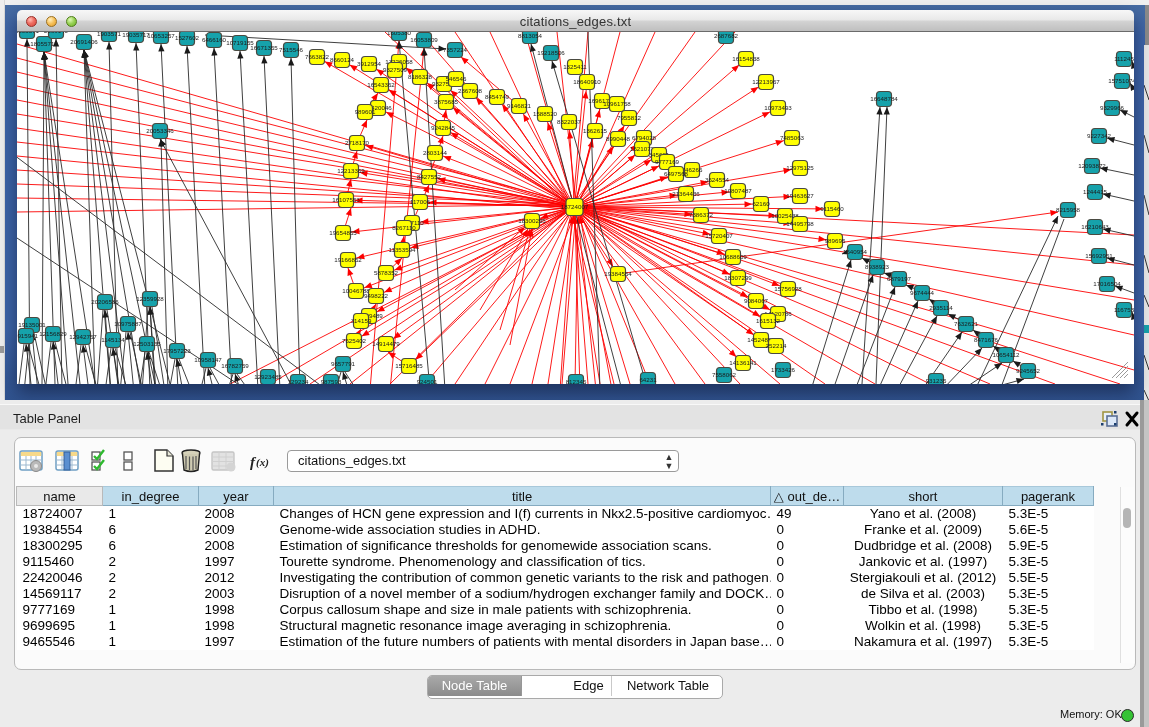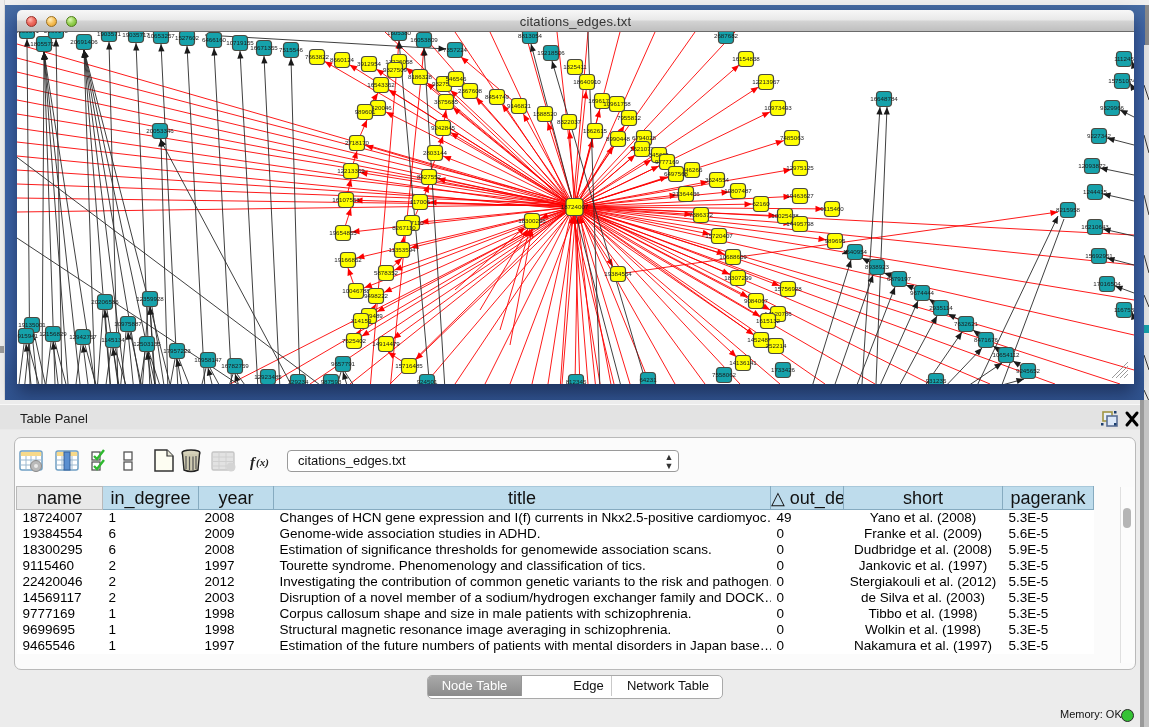--- a/index.html
+++ b/index.html
@@ -25,38 +25,38 @@
 .tl { top:16px; width:11px; height:11px; border-radius:50%; }
 #tlr { left:26px; background:radial-gradient(circle at 35% 30%, #ffb0a8 8%, #ee6e62 45%, #d5443a 100%); border:0.5px solid #9a2e28; }
 #tly { left:46px; background:radial-gradient(circle at 35% 30%, #ffe9b0 8%, #f6bf57 50%, #df9c2d 100%); border:0.5px solid #9a6f1f; }
 #tlg { left:66px; background:radial-gradient(circle at 35% 30%, #d3f3a8 8%, #95d051 50%, #6fb32a 100%); border:0.5px solid #4e7c1a; }
 #canvas { left:17px; top:32px; width:1117px; height:352px; background:#fff; overflow:hidden; }
 
 
 #bottombg { left:0; top:400px; width:1149px; height:327px; background:#ececec; }
 #tp-head { left:0; top:404px; width:1140px; height:26px; background:#e3e3e3;
   border-top:1px solid #f8f8f8; border-bottom:1px solid #e9e9e9; }
-#tp-title { left:20px; top:411px; font-size:13px; color:#1d1d1d; }
+#tp-title { left:13px; top:411px; font-size:13px; color:#1d1d1d; }
 #rightsliver3 { left:1140px; top:400px; width:4px; height:327px; background:#9a9a9a; }
 #rightsliver4 { left:1144px; top:400px; width:5px; height:327px; background:#c4c4c4; }
 
 #panel { left:14px; top:437px; width:1122px; height:233px; background:#fbfbfb;
   border:1px solid #b9b9b9; border-radius:7px; }
 
 #dropdown { left:287px; top:450px; width:392px; height:22px; background:#fff;
   border:1px solid #9a9a9a; border-radius:4px; font-size:13px; color:#111;
   line-height:20px; padding-left:10px; }
 #ddarrow { left:660px; top:450px; width:18px; height:22px; font-size:9px; color:#333;
   text-align:center; line-height:9px; padding-top:3px; }
 
 
 #tbl { left:16px; top:486px; width:1077px; }
 #tbl table { border-collapse:collapse; table-layout:fixed; width:1077px; font-size:13.5px; }
 #tbl th { background:#bedcec; border:1px solid #86abc0; border-top:1px solid #a8c8da;
-  font-weight:normal; height:19px; font-size:18px; color:#111; padding:0; overflow:hidden; white-space:nowrap; }
+  font-weight:normal; height:19px; font-size:13px; color:#111; padding:0; overflow:hidden; white-space:nowrap; }
 #tbl th.first { background:#e9e9e9; border:1px solid #b9b9b9; }
 #tbl td { height:16px; padding:0 0 0 6px; font-size:13.5px; color:#000;
   overflow:hidden; white-space:nowrap; }
 #tbl td.c { text-align:center; padding:0; }
 #tbl tr { background:#fff; }
 
 
 #sbar { left:1120px; top:487px; width:14px; height:176px; background:#fcfcfc; border-left:1px solid #e0e0e0; }
 #sthumb { left:1123px; top:508px; width:8px; height:20px; background:#b5b5b5; border-radius:4px; }
 

